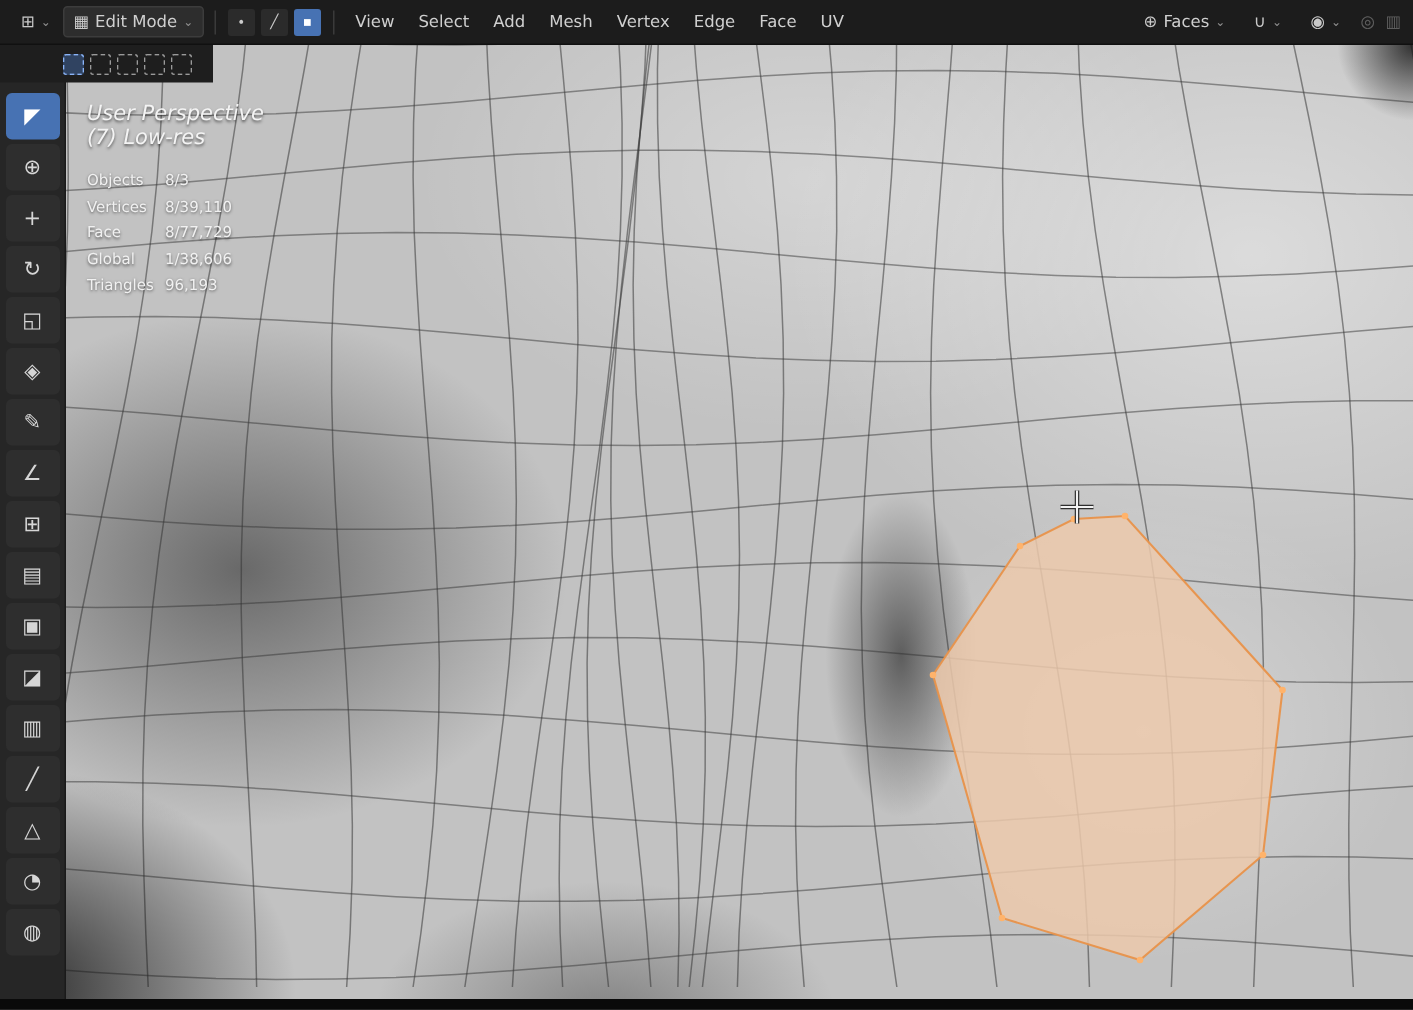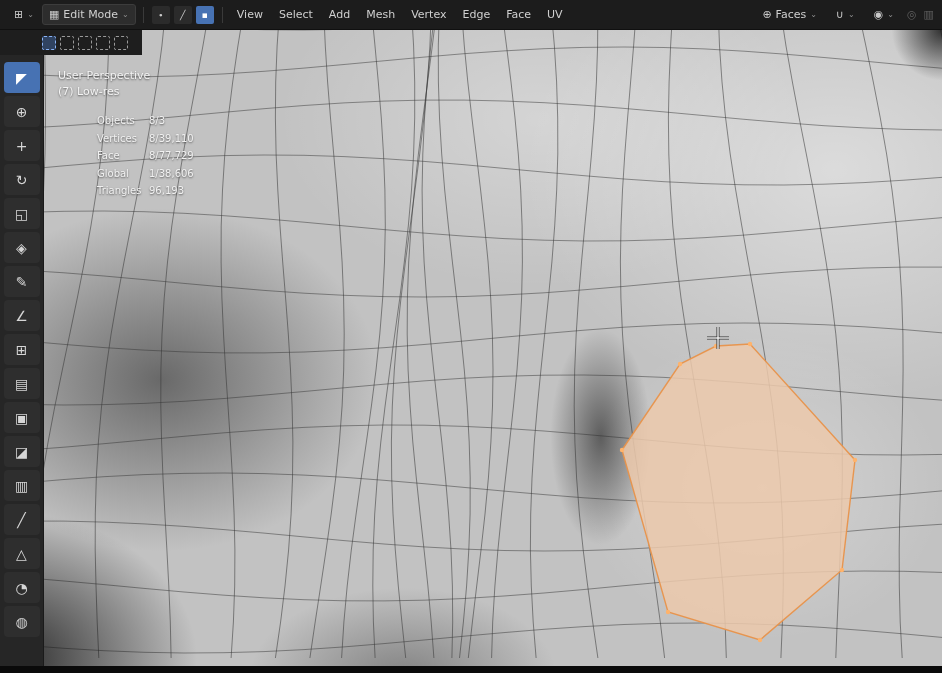--- a/index.html
+++ b/index.html
@@ -47,26 +47,26 @@
   .viewport svg{position:absolute;left:0;top:0;width:898px;height:636px;}
   #wireframe{z-index:1;}
   .shading{position:absolute;inset:0;z-index:2;pointer-events:none;
     background-image:
       radial-gradient(circle 70px at 100% 0%, rgba(22,22,22,.85), rgba(22,22,22,0) 72%),
       radial-gradient(ellipse 270px 210px at -4% 99%, rgba(20,20,20,.88), rgba(20,20,20,0) 70%),
       radial-gradient(ellipse 330px 260px at 13% 55%, rgba(50,50,50,.62), rgba(50,50,50,0) 66%),
       radial-gradient(ellipse 70px 150px at 62% 64%, rgba(45,45,45,.68), rgba(45,45,45,0) 72%),
       radial-gradient(ellipse 220px 130px at 40% 102%, rgba(50,50,50,.45), rgba(50,50,50,0) 70%);}
   #fx{z-index:3;}
-  .overlay-text{position:absolute;left:14px;top:38px;z-index:5;color:#f4f4f4;font-size:11px;
-                line-height:16px;text-shadow:0 1px 2px rgba(0,0,0,.55);}
+  .overlay-text{position:absolute;left:14px;top:38px;z-index:5;color:#f4f4f4;font-size:14px;
+                line-height:16px;text-shadow:0 1px 2px rgba(0,0,0,.55);font-style:italic;}
   .stats{position:absolute;left:14px;top:82px;z-index:5;color:#f1f1f1;font-size:10px;
          line-height:17.5px;text-shadow:0 1px 2px rgba(0,0,0,.55);}
   .stats .row{display:flex;}
-  .stats .lab{width:52px;margin-left:39px;}
+  .stats .lab{width:52px;}
 
   .letterbox{position:absolute;left:0;right:0;bottom:0;height:7px;background:#0a0a0a;z-index:50;}
 </style>
 </head>
 <body>
 
 <div class="screen">
 
   <div class="topbar">
     <div class="tb-btn">

